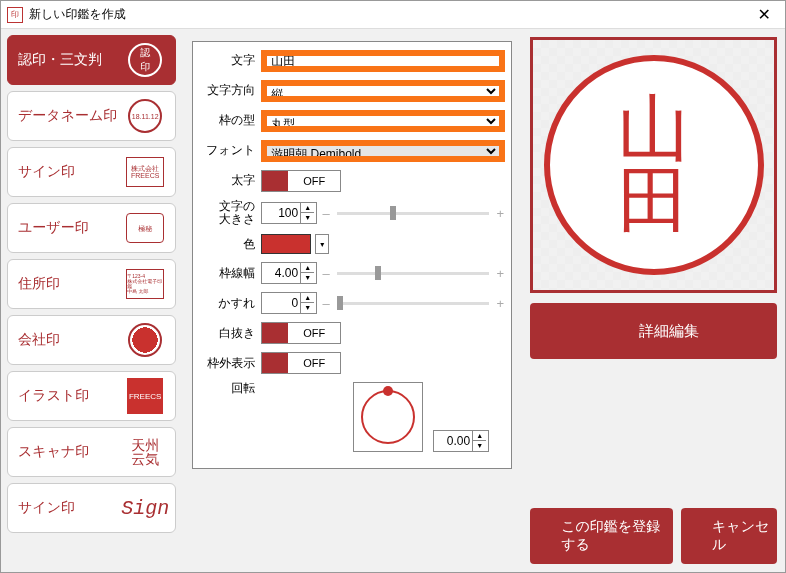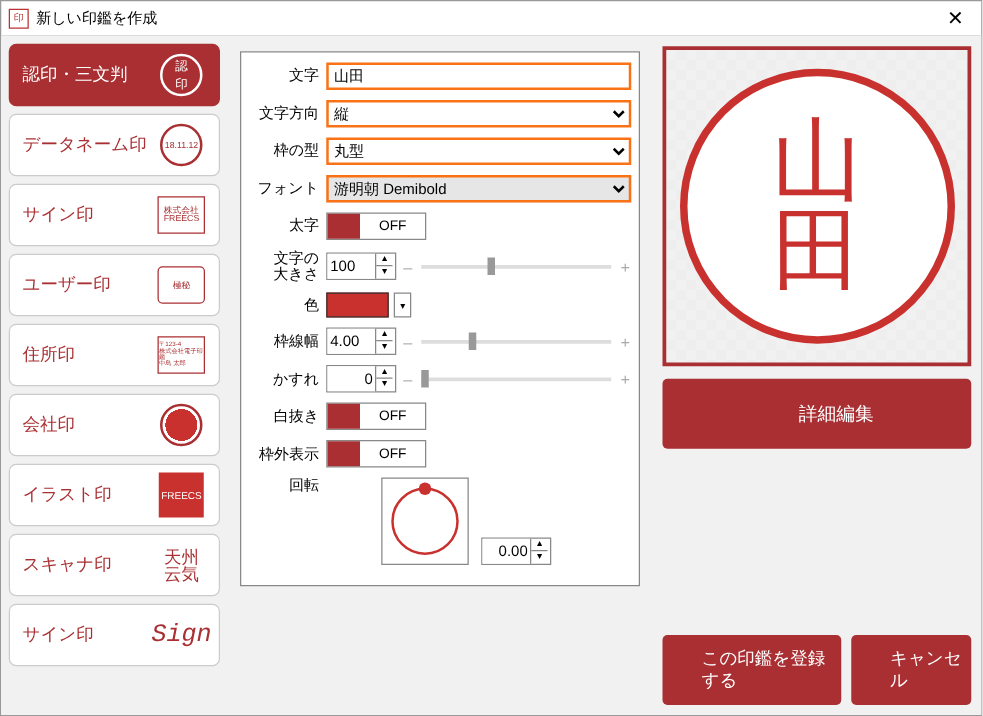--- a/index.html
+++ b/index.html
@@ -14,28 +14,28 @@
   .sidebar { width: 182px; padding: 6px 6px; display: flex; flex-direction: column; gap: 6px; }
   .side-item { height: 50px; border-radius: 6px; display: flex; align-items: center; justify-content: space-between; padding: 0 10px; font-size: 14px; cursor: pointer; border: 1px solid #ccc; background: #fff; color: #a92f32; }
   .side-item.active { background: #a92f32; color: #fff; border-color: #a92f32; gap: 14px; }
   .side-item .side-icon { width: 40px; height: 40px; display:flex; align-items:center; justify-content:center; }
   
   .form-area { flex: 1; padding: 12px 10px; }
   .form-box { width: 320px; border: 1px solid #888; background: #fff; padding: 8px 6px; }
   .row { display: flex; align-items: center; margin-bottom: 8px; font-size: 12px; }
   .row .label { width: 56px; text-align: right; margin-right: 6px; line-height: 1.1; }
   .row .ctrl { flex: 1; display: flex; align-items: center; gap: 4px; }
-  input[type=text], select, .combo { width: 100%; height: 22px; font-size: 12px; border: 2px solid #f97316; padding: 0 4px; background: #fff; }
+  input[type=text], select, .combo { width: 100%; height: 22px; font-size: 12px; border: 6px solid #f97316; padding: 0 4px; background: #fff; }
   select { padding: 0; }
   .font-sel { background: #e6e6e6; }
   .toggle { width: 80px; height: 22px; border: 1px solid #888; display:flex; }
   .toggle .knob { width: 26px; background: #a92f32; }
   .toggle .state { flex:1; text-align:center; font-size:11px; display:flex; align-items:center; justify-content:center; }
   .spinner { width: 56px; height: 22px; border: 1px solid #888; display:flex; align-items:center; }
-  .spinner input { border:none; width: 38px; text-align:left; font-size:12px; height:20px; outline:none; }
+  .spinner input { border:none; width: 38px; text-align:right; font-size:12px; height:20px; outline:none; }
   .spinner .arrows { width: 14px; display:flex; flex-direction:column; border-left:1px solid #888; }
   .spinner .arrows span { height:10px; font-size:7px; text-align:center; line-height:10px; cursor:pointer; border-bottom:1px solid #888; }
   .spinner .arrows span:last-child { border-bottom:none; }
   .slider { flex:1; height:22px; display:flex; align-items:center; gap:6px; }
   .slider .minus, .slider .plus { color:#aaa; font-size:13px; width:10px; text-align:center; }
   .slider .track { flex:1; height:3px; background:#ddd; position:relative; }
   .slider .thumb { width:6px; height:14px; background:#999; position:absolute; top:-6px; }
   .color-swatch { width:50px; height:20px; background:#c9312e; border:1px solid #333; }
   .color-dd { width:14px; height:20px; border:1px solid #888; font-size:8px; display:flex; align-items:center; justify-content:center; }
   .rotate-box { width:70px; height:70px; border:1px solid #888; display:flex; align-items:center; justify-content:center; position:relative; }
@@ -241,21 +241,21 @@
         </div>
         <div class="row">
           <div class="label">枠外表示</div>
           <div class="ctrl">
             <div class="toggle">
               <div class="knob"></div>
                 <div class="state">OFF</div>
             </div>
           </div>
         </div>
-        <div class="row" style="align-items:flex-start;">
+        <div class="row" style="align-items:flex-start;gap:48px;">
           <div class="label">回転</div>
           <div class="ctrl" style="gap:10px; align-items:flex-end;padding-left:44px;">
             <div class="rotate-box">
               <div class="rotate-circle">
                   <div class="rotate-dot"></div>
                 </div>
             </div>
             <div class="spinner">
               <input style="text-align: right;" value="0.00">
               <div class="arrows">

